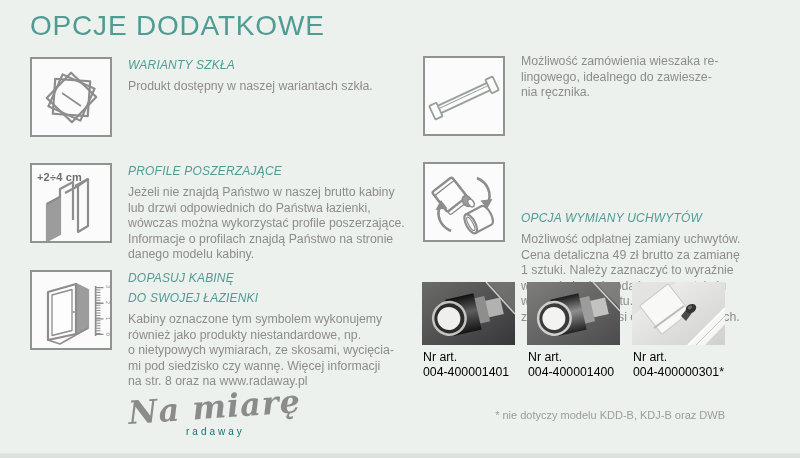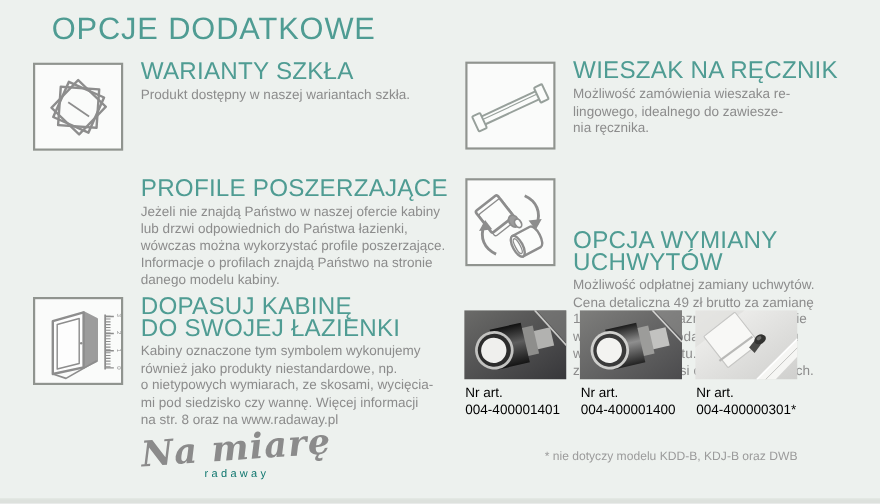--- a/index.html
+++ b/index.html
@@ -2,37 +2,37 @@
 <html style="--accent: #4f9c93; --body_text: #8c8c8c; --background: #edf1ee; --icon_stroke: #8d8d8d;"><head>
 <meta charset="utf-8">
 <style>
   html,body{margin:0;padding:0;}
   .page{
     position:relative;width:800px;height:458px;overflow:hidden;
     background:var(--background,#edf1ee);
     font-family:"Liberation Sans",sans-serif;
   }
   .page-title{
-    position:absolute;left:47px;top:10px;margin:0;
+    position:absolute;left:30px;top:10px;margin:0;
     font-size:28px;font-weight:400;letter-spacing:0.8px;
     color:var(--accent,#4f9c93);
   }
   .iconbox{
     position:absolute;width:78px;height:76px;
     background:#fafbfa;border:2px solid #90948f;box-sizing:content-box;
   }
   .iconbox svg{display:block;}
   .icon-label{
     position:absolute;left:5px;top:6px;
     font-size:11px;font-weight:700;color:#6e6e6e;letter-spacing:0.2px;
   }
   .txt{position:absolute;}
   .txt h2{
-    margin:0 0 4px 0;font-size:22px;font-weight:400;line-height:20px;
-    color:var(--accent,#4f9c93);letter-spacing:0.2px;white-space:pre-line;
+    margin:0 0 4px 0;font-size:12px;font-weight:400;line-height:20px;
+    color:var(--accent,#4f9c93);letter-spacing:0.2px;white-space:pre-line;font-style:italic;
   }
   .txt p{
     margin:0;font-size:12.3px;line-height:15.5px;
     color:var(--body_text,#8c8c8c);white-space:pre-line;
   }
   .txt-glass{left:128px;top:55px;width:300px;}
   .txt-profiles{left:128px;top:161px;width:300px;}
   .txt-custom{left:128px;top:268px;width:300px;}
   .txt-towel{left:521px;top:54px;width:270px;}
   .txt-handles{left:521px;top:160px;width:272px;margin-top:48px;}
@@ -82,23 +82,34 @@
         <rect x="22" y="21" width="35" height="35" transform="rotate(4 39.5 38.5)"></rect>
         <path d="M30 34 L49 47" stroke-width="1.6"></path>
       </g>
     </svg>
   </div>
   <div class="txt txt-glass">
     <h2>WARIANTY SZKŁA</h2>
     <p>Produkt dostępny w naszej wariantach szkła.</p>
   </div>
 
+  <div class="iconbox box-profiles">
+    <svg width="78" height="76" viewBox="0 0 78 76">
+      <g stroke="#8d8d8d" stroke-width="2.2" fill="none" stroke-linejoin="round">
+        <polygon points="15,39 28,32 28,69 15,76" fill="#9c9c9c" stroke="#9c9c9c"></polygon>
+        <polyline points="15,39 28,32 28,24 41,17 41,55"></polyline>
+        <polyline points="46,21 46,67 56,61 56,14 46,21 33,28"></polyline>
+        <line x1="56" y1="14" x2="43" y2="21"></line>
+      </g>
+    </svg>
+    <div class="icon-label">+2÷4 cm</div>
+  </div>
   <div class="txt txt-profiles">
     <h2>PROFILE POSZERZAJĄCE</h2>
-    <p>Jeżeli nie znajdą Państwo w naszej ofercie kabiny
+    <p>Jeżeli nie znajdą Państwo w naszej brutto kabiny
 lub drzwi odpowiednich do Państwa łazienki,
 wówczas można wykorzystać profile poszerzające.
 Informacje o profilach znajdą Państwo na stronie
 danego modelu kabiny.</p>
   </div>
 
   <div class="iconbox box-custom">
     <svg width="78" height="76" viewBox="0 0 78 76">
       <g stroke="#8d8d8d" stroke-width="2.2" fill="none" stroke-linejoin="round">
         <polygon points="44,12 56,18 56,56 44,62" fill="#9c9c9c" stroke="#9c9c9c"></polygon>
@@ -142,21 +153,20 @@
     <svg width="78" height="76" viewBox="0 0 78 76">
       <g transform="rotate(-25 39 40)" stroke="#97a09b" stroke-width="1.8" fill="#fbfcfb" stroke-linejoin="round">
         <rect x="9" y="36" width="60" height="8" rx="1"></rect>
         <line x1="9" y1="39" x2="69" y2="39" stroke-width="1"></line>
         <rect x="4" y="32.5" width="8" height="15" rx="1"></rect>
         <rect x="66" y="32.5" width="8" height="15" rx="1"></rect>
       </g>
     </svg>
   </div>
   <div class="txt txt-towel">
-    <h2>WIESZAK NA RĘCZNIK</h2>
     <p>Możliwość zamówienia wieszaka re-
 lingowego, idealnego do zawiesze-
 nia ręcznika.</p>
   </div>
 
   <div class="iconbox box-handles">
     <svg width="78" height="76" viewBox="0 0 78 76">
       <g stroke="#8d8d8d" fill="none" stroke-linejoin="round">
         <rect x="12" y="18" width="25" height="25" rx="2" transform="rotate(-38 24.5 30.5)" stroke-width="2.4" fill="#fbfcfb"></rect>
         <rect x="15" y="21" width="25" height="25" rx="2" transform="rotate(-38 27.5 33.5)" stroke-width="1.3"></rect>

